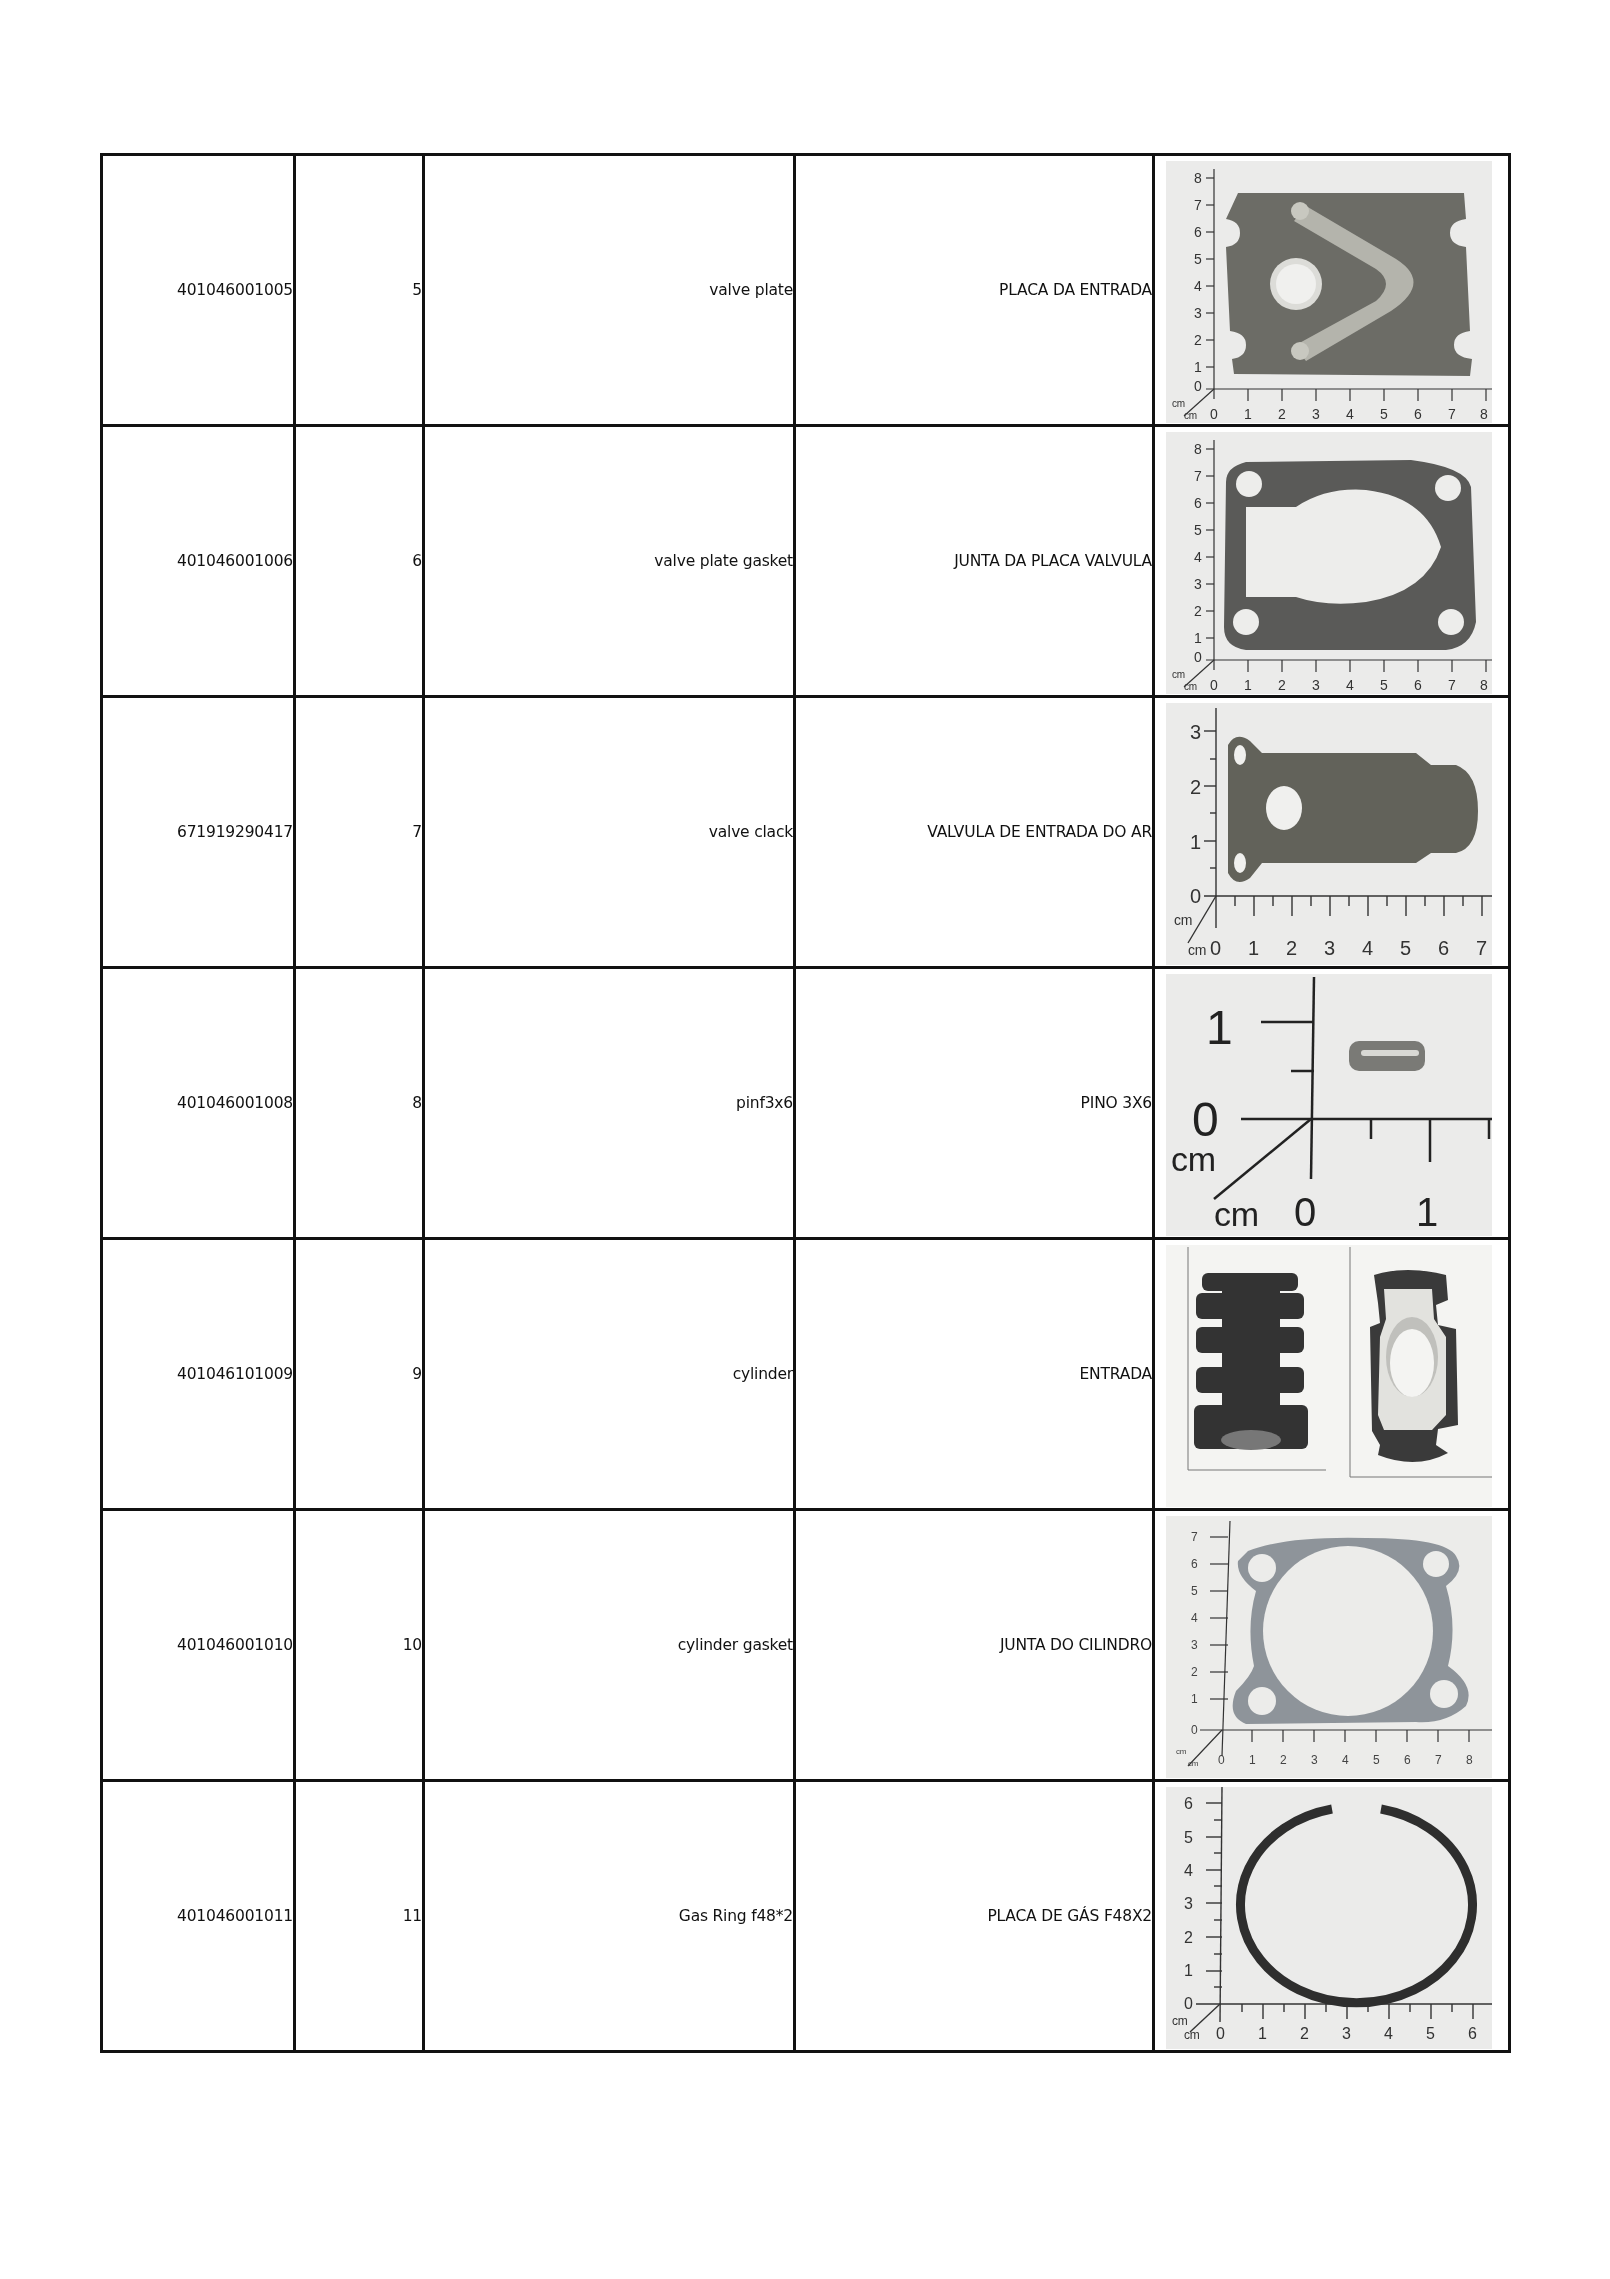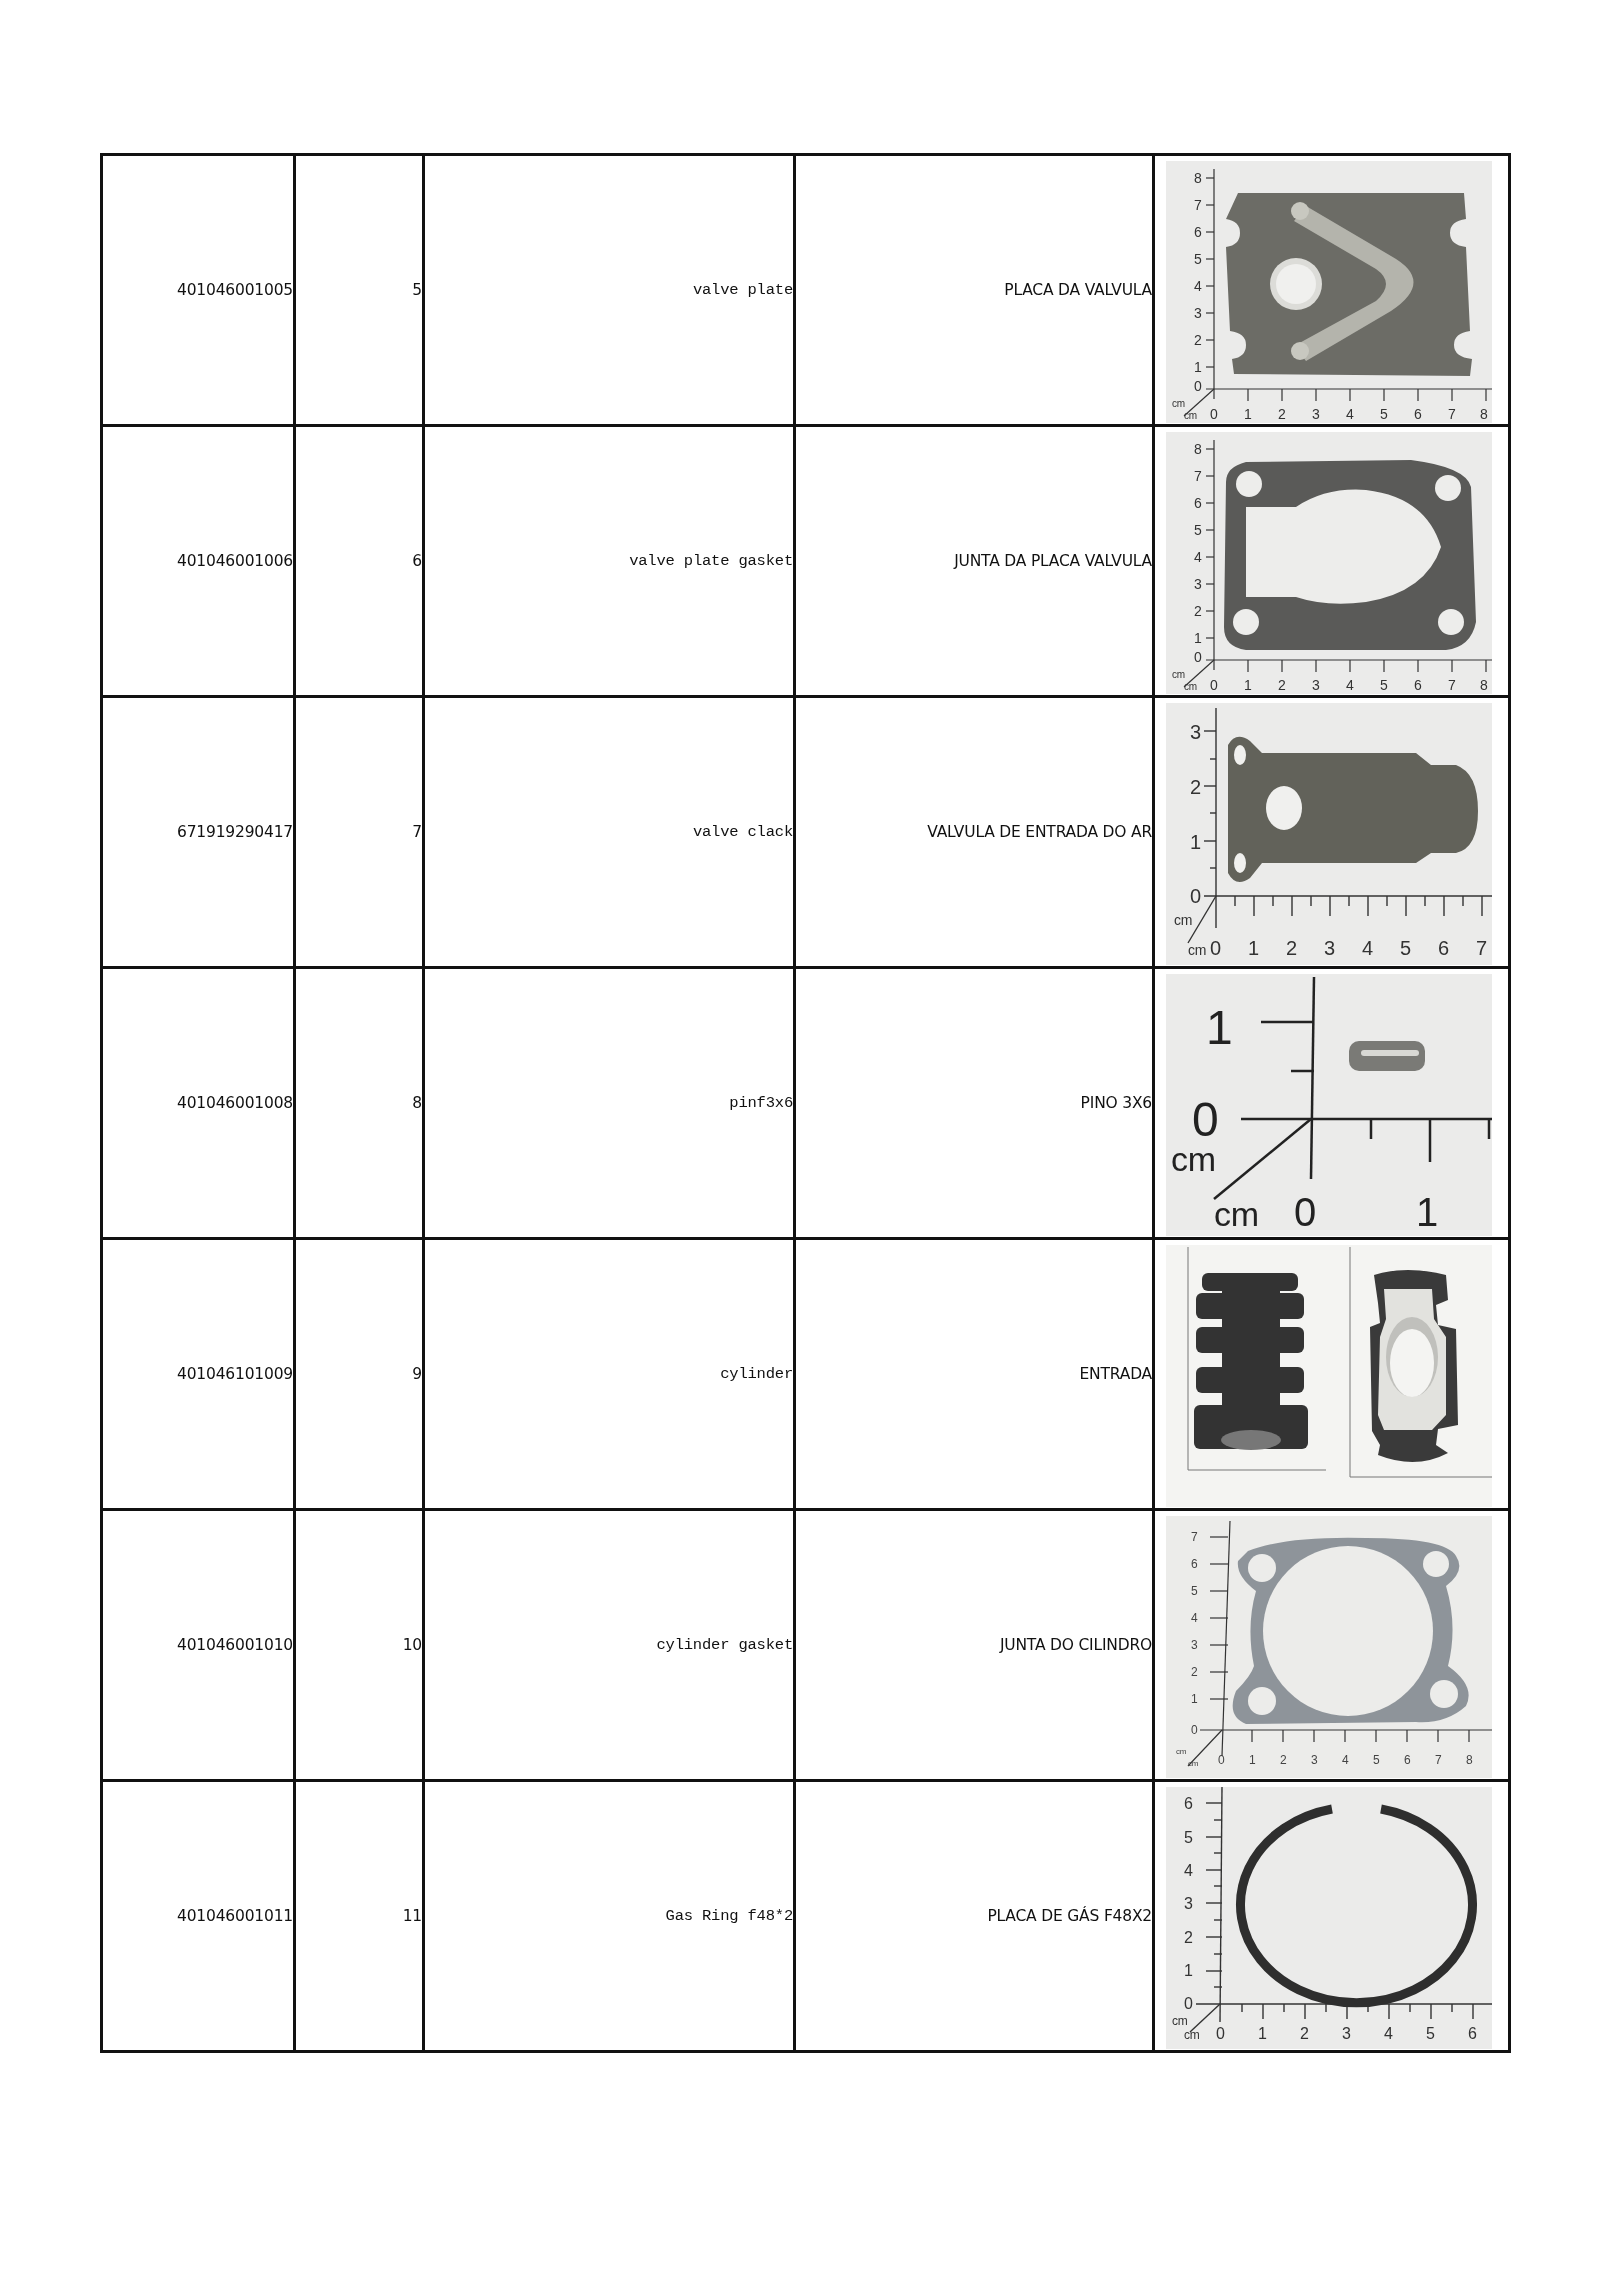--- a/index.html
+++ b/index.html
@@ -2,36 +2,36 @@
 <html><head>
 <meta charset="utf-8">
 <style>
   html, body { margin:0; padding:0; background:#ffffff; }
   body { width:1610px; height:2279px; position:relative; overflow:hidden;
          font-family:"DejaVu Sans", sans-serif; color:#111; }
   .parts-table { position:absolute; left:100px; top:153px; border-collapse:collapse;
                  table-layout:fixed; width:1406px; }
   .parts-table td { border:3px solid #111; padding:0; text-align:right; vertical-align:middle;
                     height:268px; font-size:15.5px; letter-spacing:-0.2px; }
-  .c1 { width:190px; } .c2 { width:126px; } .c3 { width:368px;font-family:Liberation Mono, monospace; } .c4 { width:356px; } .c5 { width:353px; }
+  .c1 { width:190px; } .c2 { width:126px; } .c3 { width:368px; } .c4 { width:356px; } .c5 { width:353px; }
   .img-cell { text-align:left !important; }
   .photo { display:block; margin:4px 0 0 11px; width:326px; height:262px; background:#e8e8e6; }
   .photo svg { display:block; width:100%; height:100%; }
 </style>
 </head>
 <body>
 
 <table class="parts-table">
   <tbody>
 
     <tr>
       <td class="c1">401046001005</td>
       <td class="c2">5</td>
       <td class="c3">valve plate</td>
-      <td class="c4">PLACA DA VALVULA</td>
+      <td class="c4">PLACA DA ENTRADA</td>
       <td class="c5 img-cell">
         <div class="photo">
           <svg viewBox="0 0 326 262">
             <rect width="326" height="262" fill="#ebebea"></rect>
             <g stroke="#333" stroke-width="1.2" fill="none">
               <line x1="48" y1="8" x2="48" y2="238"></line>
                 <line x1="40" y1="228" x2="326" y2="228"></line>
               <line x1="48" y1="228" x2="18" y2="255"></line>
               <line x1="40" y1="17" x2="48" y2="17"></line>
                 <line x1="40" y1="44" x2="48" y2="44"></line>

